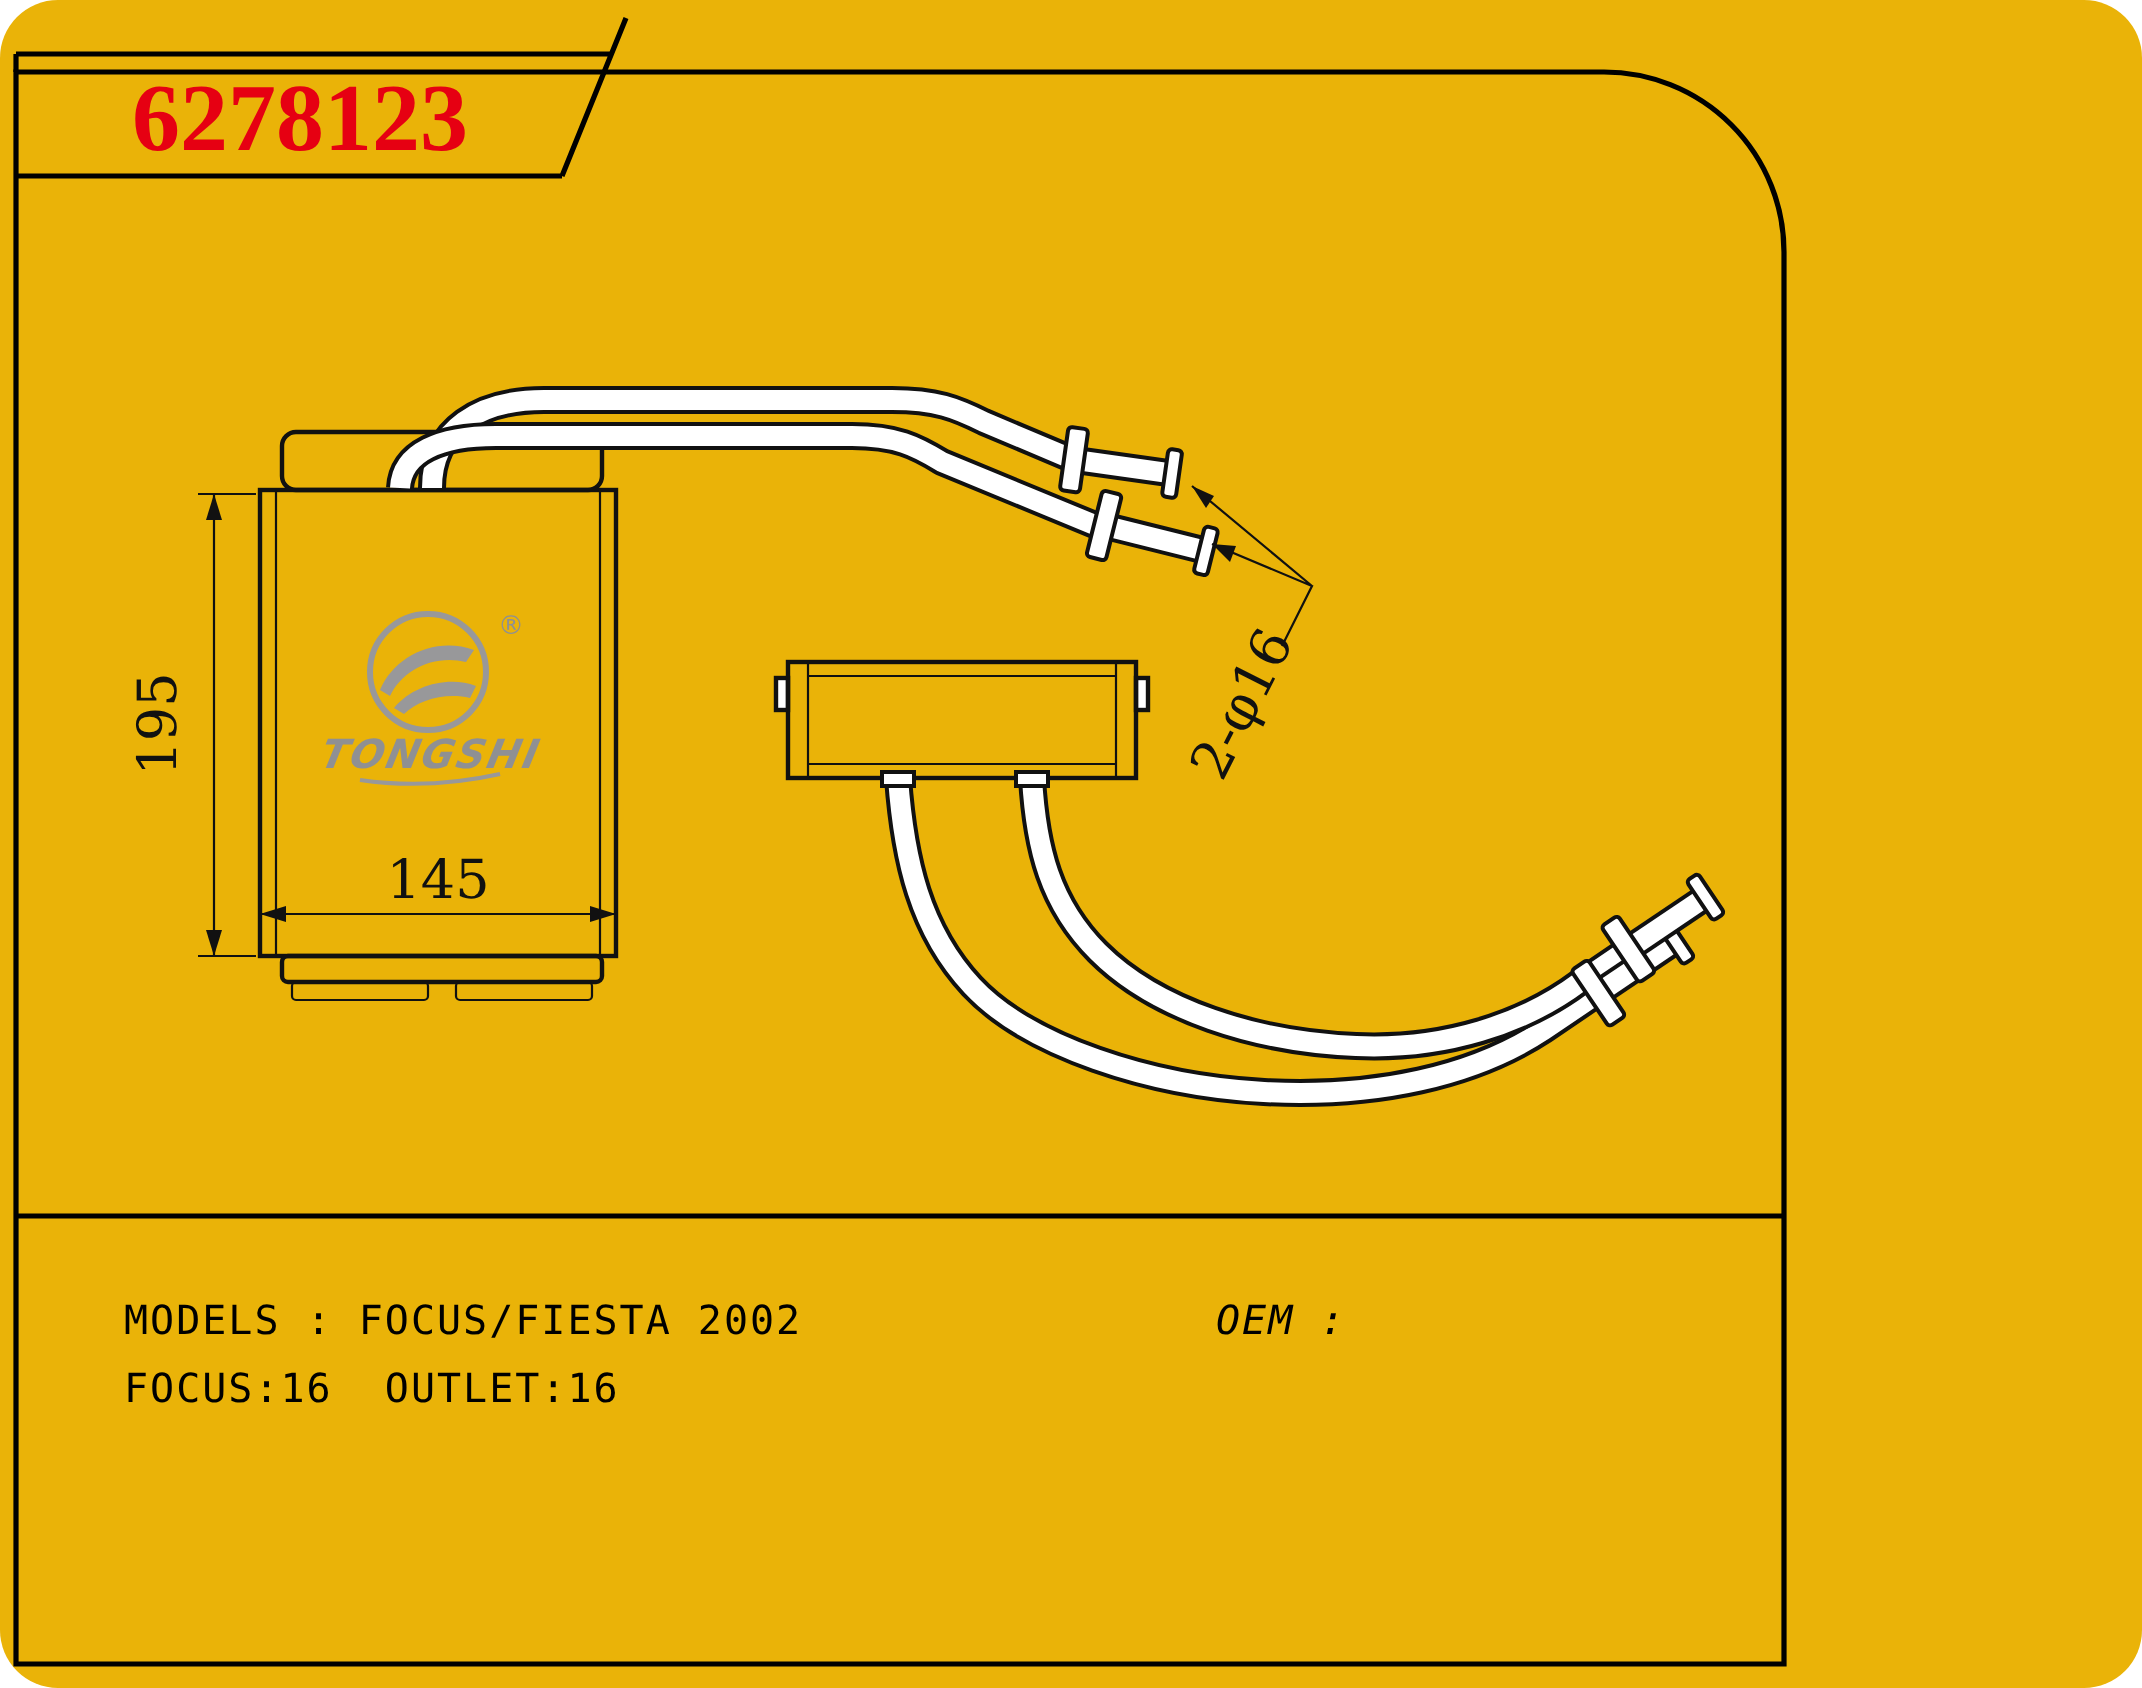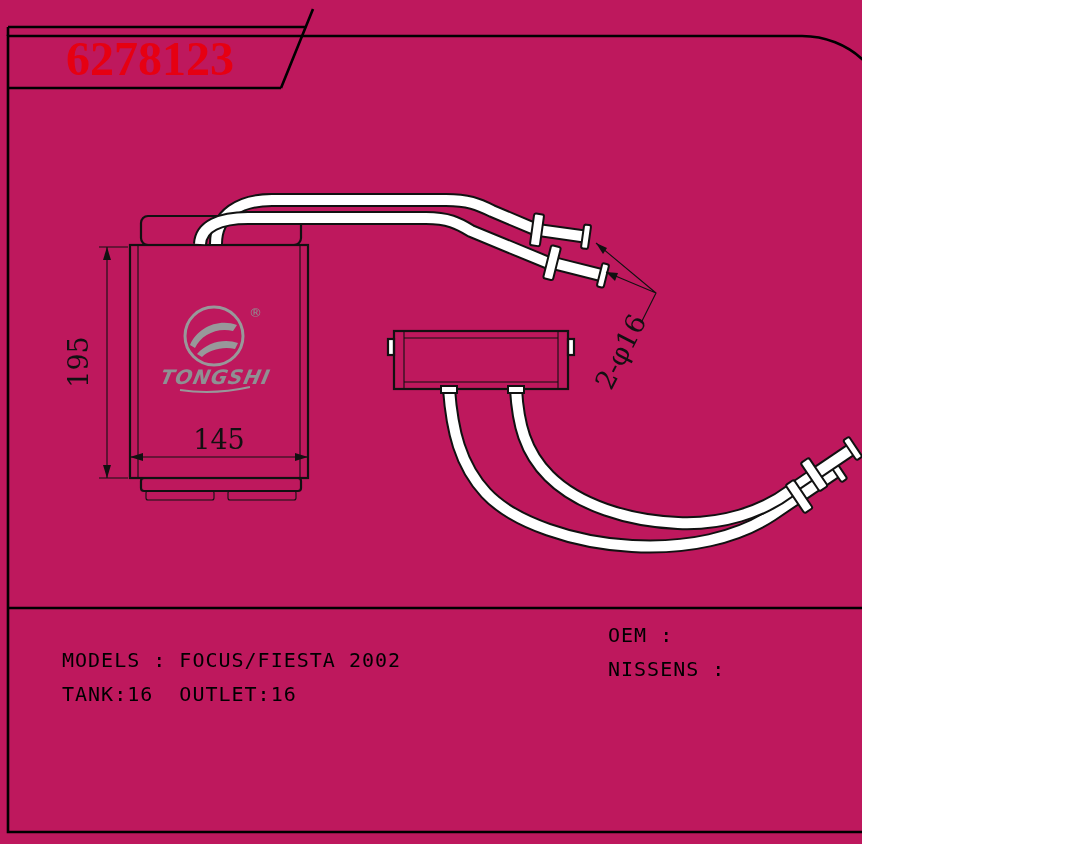--- a/index.html
+++ b/index.html
@@ -1,17 +1,17 @@
 <!DOCTYPE html>
 <html><head>
 <meta charset="utf-8">
 <style>
   html,body{margin:0;padding:0;background:#fff;}
-  #page{position:relative;width:862px;height:844px;background:#be185d;overflow:hidden;
-        font-family:"DejaVu Sans Mono",monospace;}
+  #page{position:relative;width:1071px;height:844px;background:#eab308;overflow:hidden;
+        font-family:"DejaVu Sans Mono",monospace;border-radius:29px;}
   svg{position:absolute;left:0;top:0;}
 
   
   .ln  {stroke:#111;fill:none;stroke-width:2.2;}
   .bd  {stroke:#000;fill:none;stroke-width:2.6;}
   .thin{stroke:#111;fill:none;stroke-width:1.1;}
   .arr {fill:#111;stroke:none;}
   .tube-out{fill:none;stroke:#111;stroke-width:14;stroke-linecap:butt;stroke-linejoin:round;}
   .tube-in {fill:none;stroke:#fff;stroke-width:10;stroke-linecap:butt;stroke-linejoin:round;}
   .fit {fill:#fff;stroke:#111;stroke-width:2;}
@@ -20,21 +20,21 @@
   
   .partno{font-family:"Liberation Serif",serif;font-weight:bold;font-size:48px;fill:#e60012;}
   .dim   {font-family:"DejaVu Serif",serif;font-size:27px;fill:#111;}
   .brand {font-family:"DejaVu Sans",sans-serif;font-style:italic;font-weight:bold;
           font-size:20px;letter-spacing:1px;fill:#8f9093;}
   .reg   {font-family:"DejaVu Sans",sans-serif;font-size:13px;fill:#8f9093;}
   .gray  {fill:#98989a;stroke:none;}
   .grayln{stroke:#98989a;fill:none;}
 
   .specs-left {position:absolute;left:62px; top:648px;}
-  .specs-right{position:absolute;left:608px;top:623px;}
+  .specs-right{position:absolute;left:608px;top:648px;font-style:italic;}
   .spec-line{height:34px;font-size:20px;letter-spacing:1px;white-space:pre;color:#000;}
 </style>
 </head>
 <body>
 
 <div id="page">
 
   <svg width="1071" height="844" viewBox="0 0 1071 844">
 
     <path class="bd" d="M 8 36 H 802 A 90 90 0 0 1 892 126 V 832 H 8 Z"></path>
@@ -135,20 +135,19 @@
     <g>
       <path class="thin" d="M 641 323 L 656 293 L 606 272 M 656 293 L 596 243"></path>
       <polygon class="arr" points="606,272 618,273 615,281"></polygon>
       <polygon class="arr" points="596,243 607,248 603,254"></polygon>
       <text class="dim" transform="translate(629,356) rotate(-63)" text-anchor="middle">2-φ16</text>
     </g>
   </svg>
 
   <div class="specs-left">
     <div class="spec-line">MODELS : FOCUS/FIESTA 2002</div>
-    <div class="spec-line">TANK:16  OUTLET:16</div>
+    <div class="spec-line">FOCUS:16  OUTLET:16</div>
   </div>
   <div class="specs-right">
     <div class="spec-line">OEM :</div>
-    <div class="spec-line">NISSENS :</div>
   </div>
 
 </div>
 
 </body></html>

